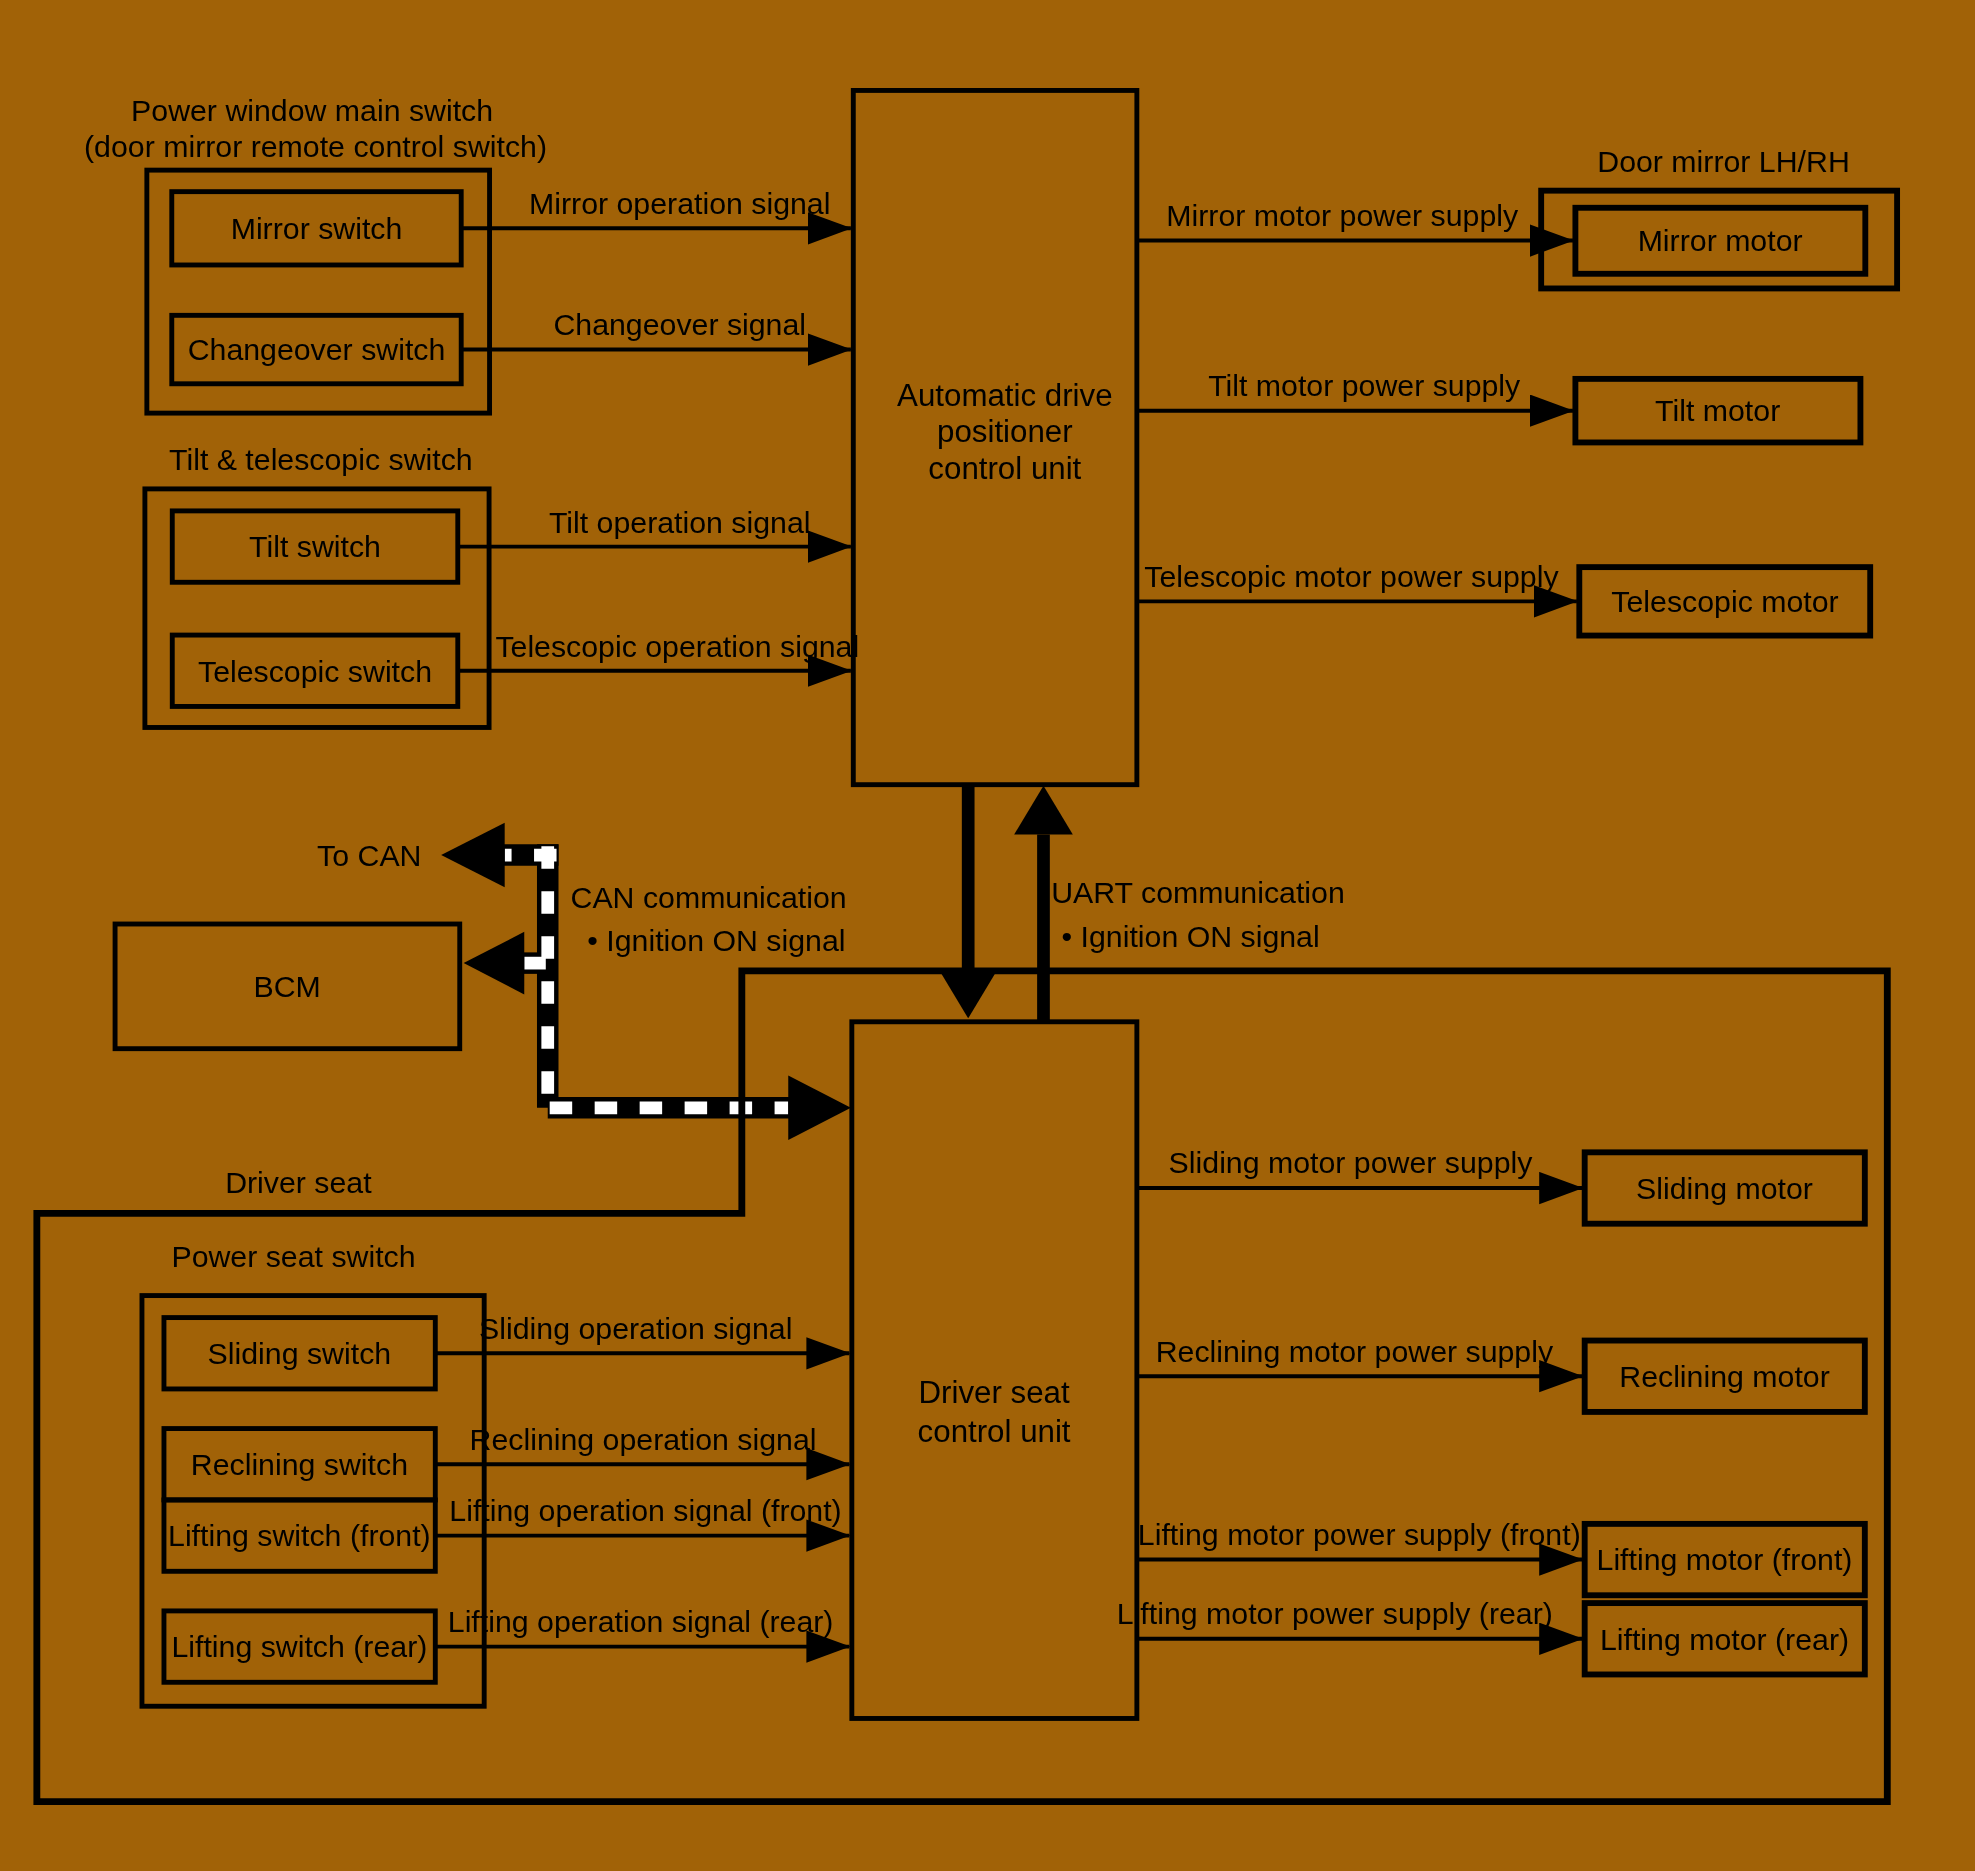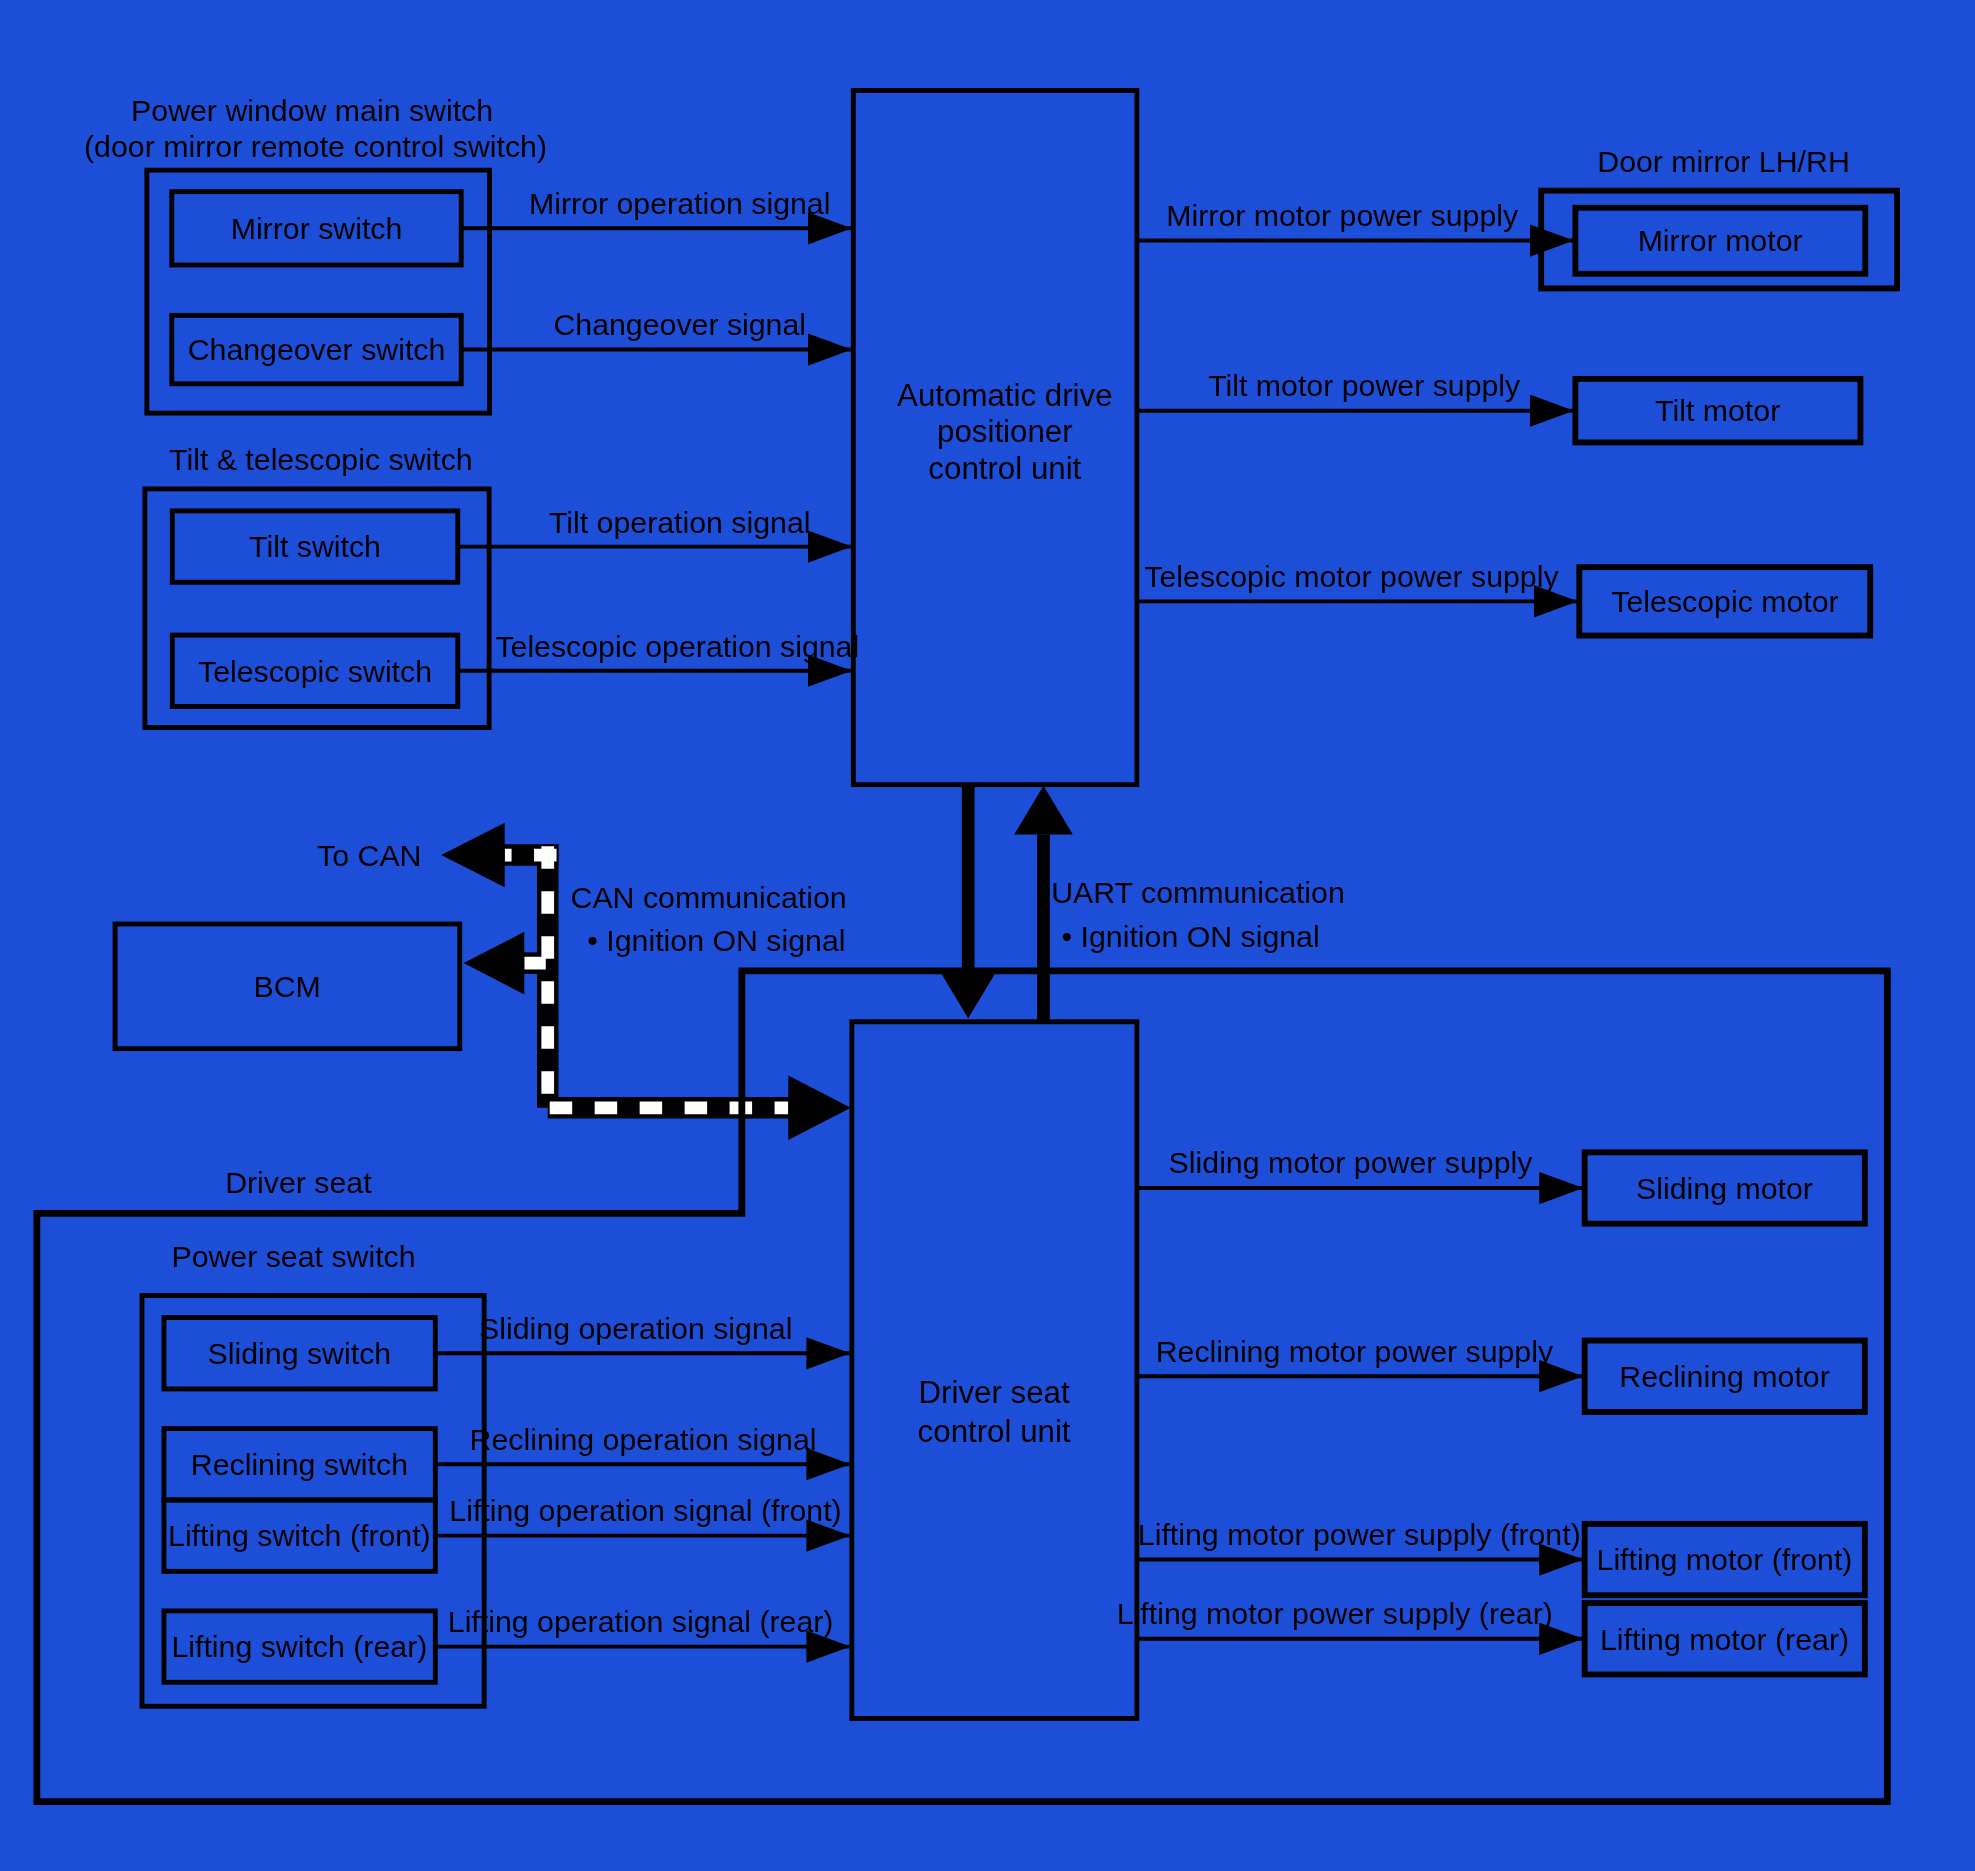--- a/index.html
+++ b/index.html
@@ -1,16 +1,16 @@
 <!DOCTYPE html>
 <html style="font-size:7.8px"><head>
 <meta charset="utf-8">
 <style>
   html,body{margin:0;padding:0;background:#ffffff;}
-  .page{width:1975px;height:1871px;position:relative;background:#1d4ed8;}
+  .page{width:1975px;height:1871px;position:relative;background:#a16207;}
   svg{display:block;}
   .t{font-family:"Liberation Sans",sans-serif;font-size:62px;fill:#000000;}
   .t-big{font-family:"Liberation Sans",sans-serif;font-size:64px;fill:#000000;}
   .box{fill:none;stroke:#000000;stroke-width:10;}
   .box-thick{fill:none;stroke:#000000;stroke-width:12;}
   .outline{fill:none;stroke:#000000;stroke-width:14;}
   .sig{stroke:#000000;stroke-width:8;fill:none;}
   .comm{stroke:#000000;stroke-width:26;fill:none;}
   .head{fill:#000000;stroke:none;}
   .chk-black{stroke:#000000;stroke-width:44;fill:none;}

